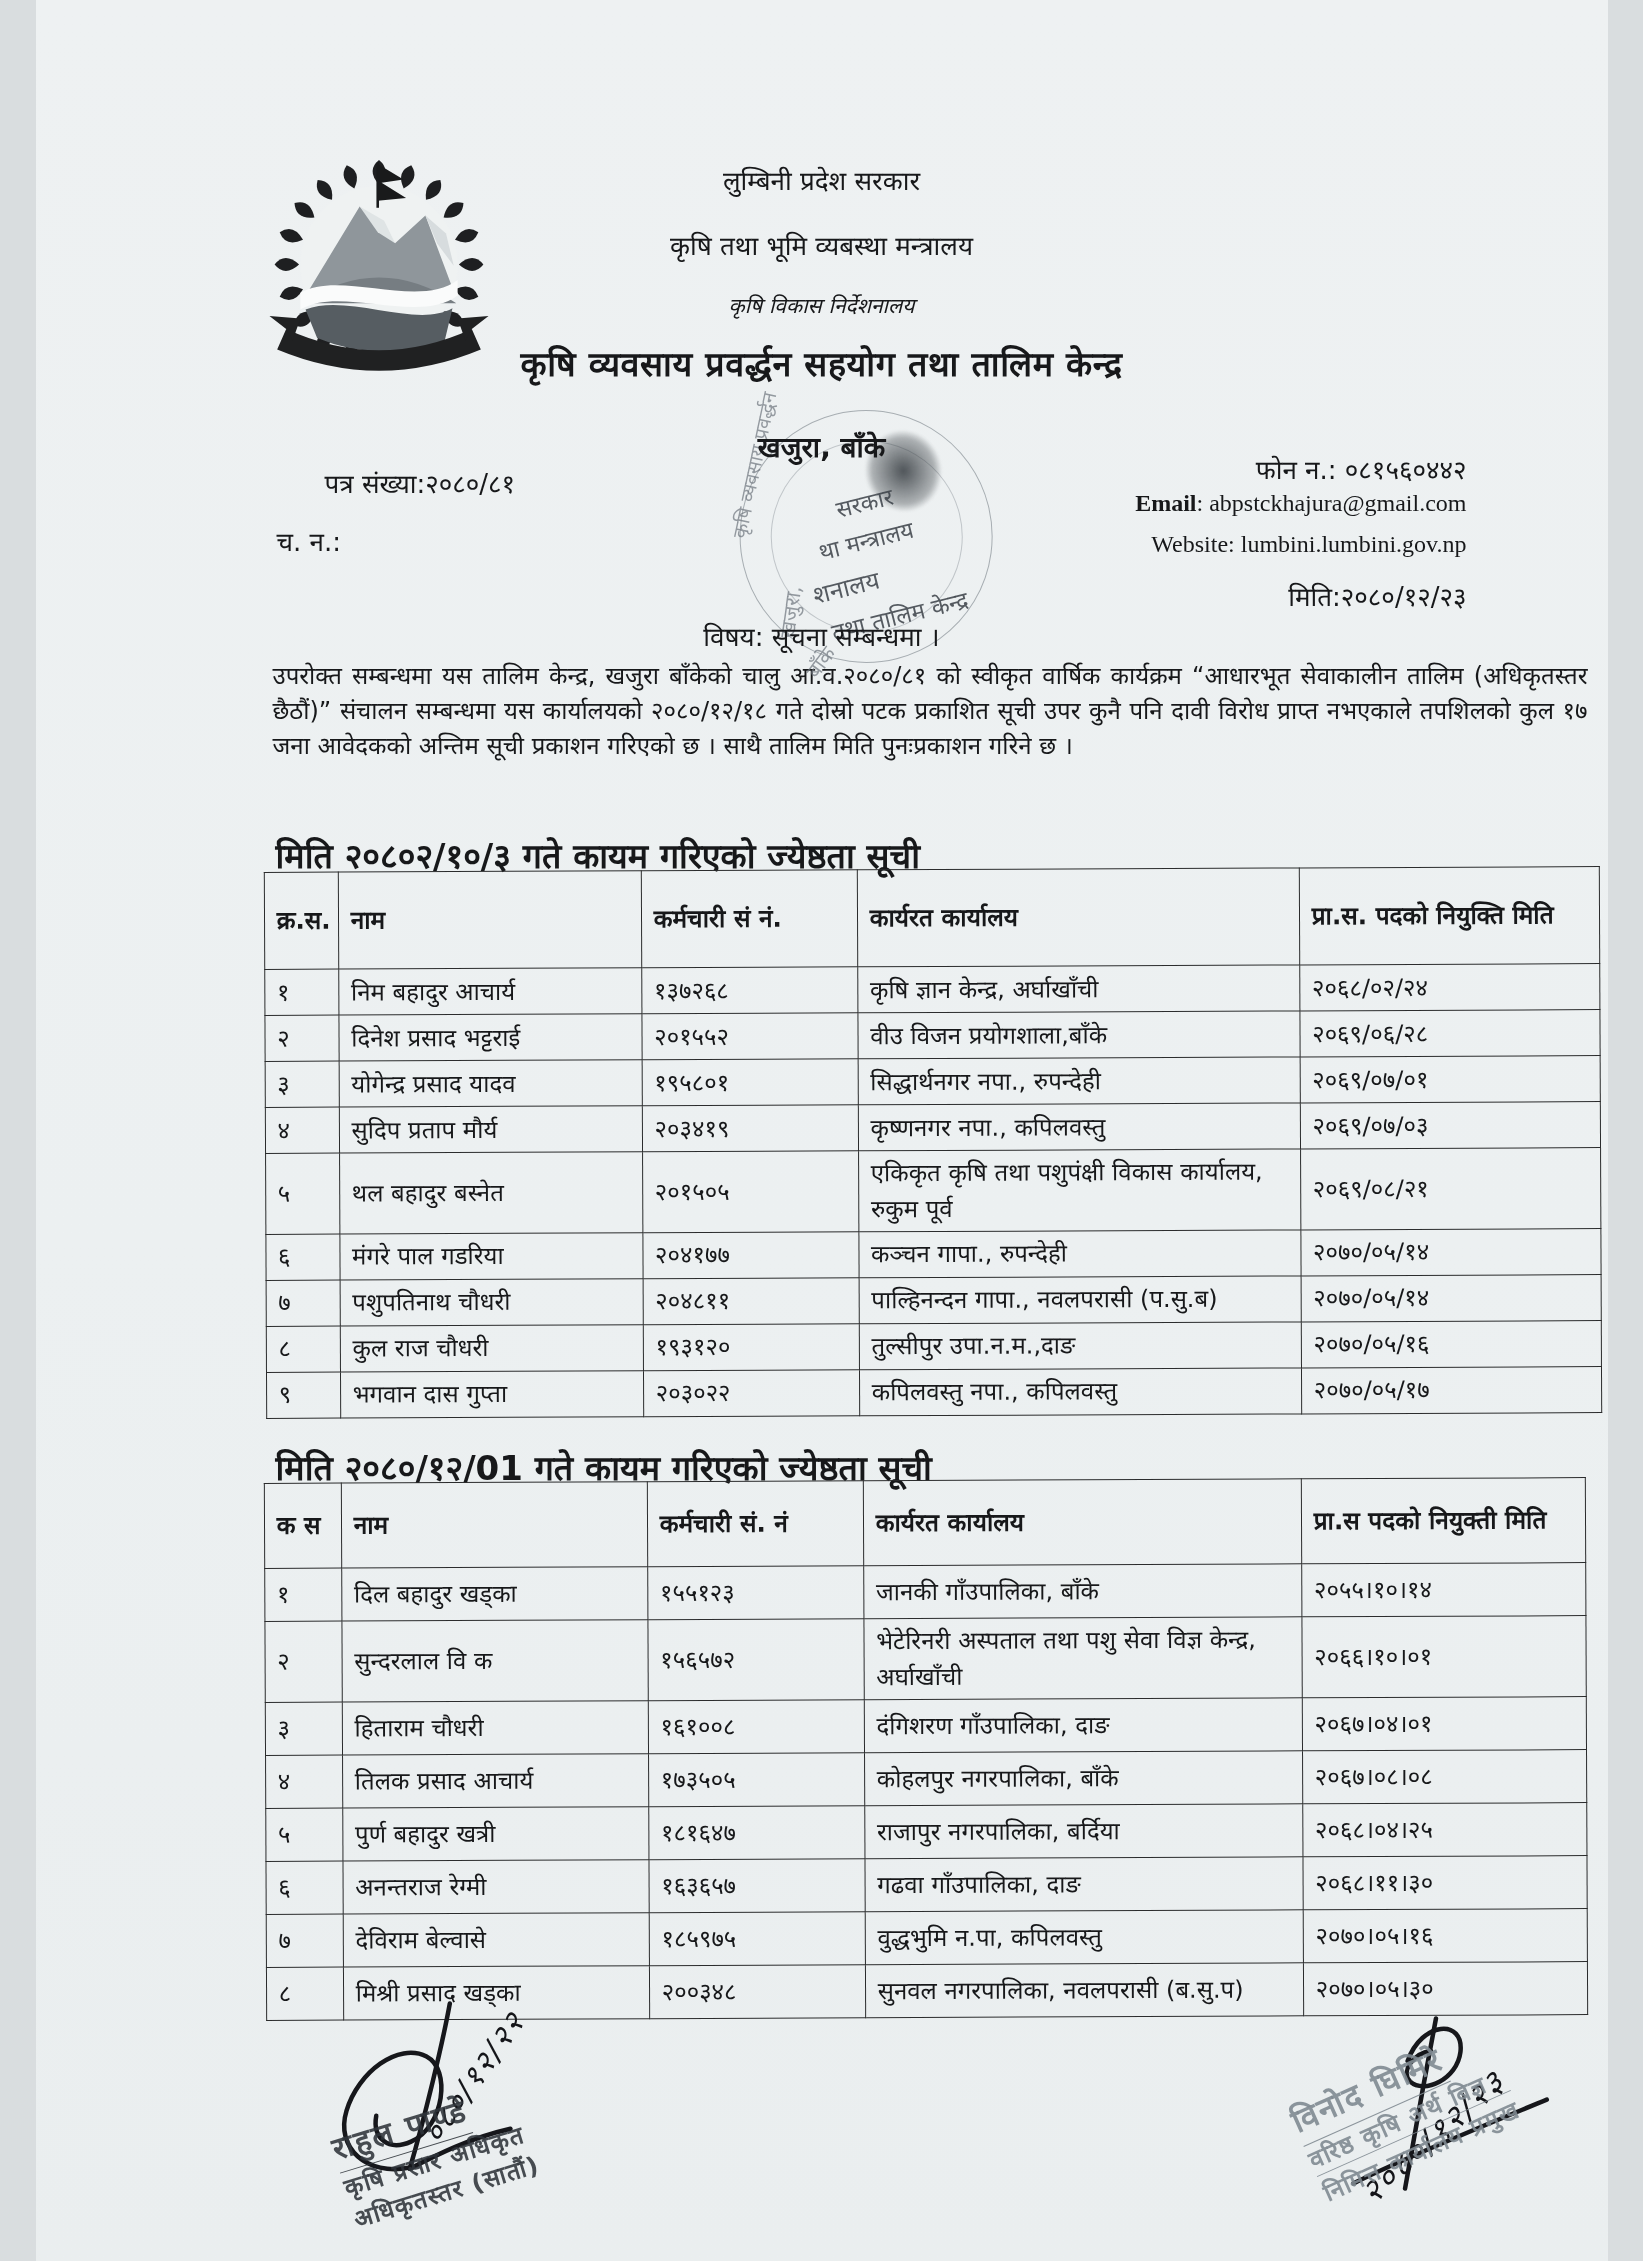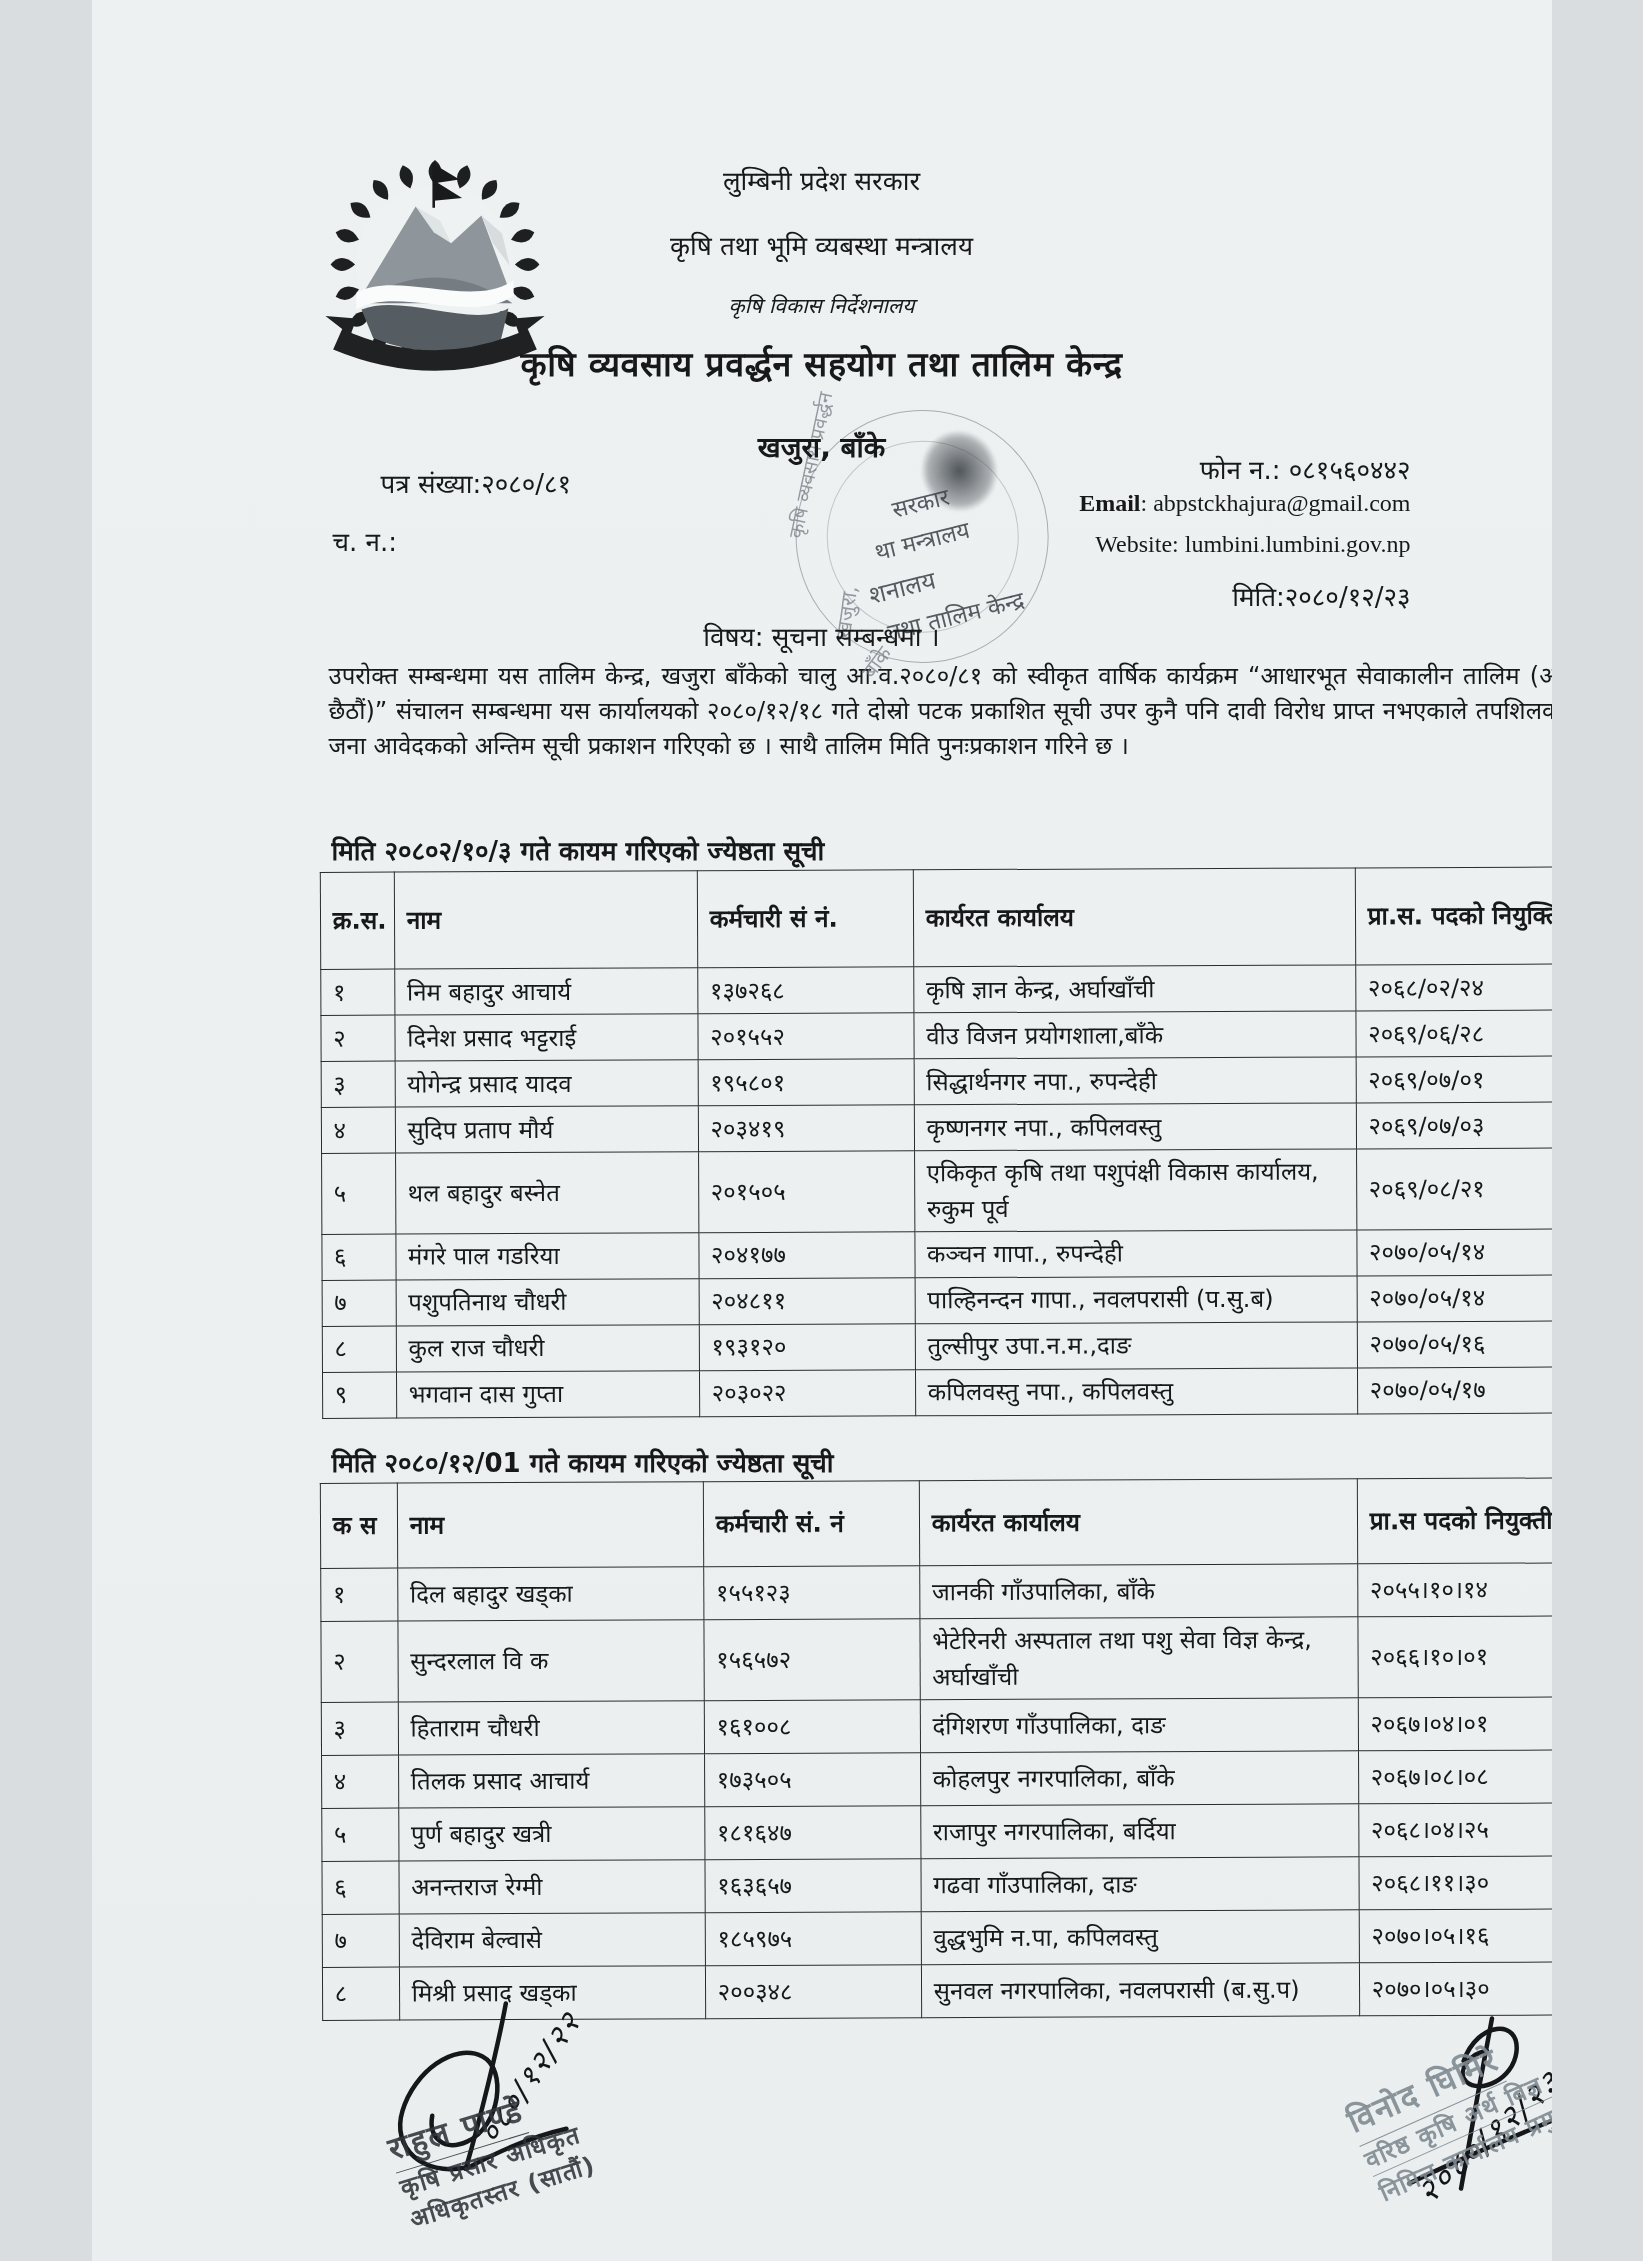--- a/index.html
+++ b/index.html
@@ -1,19 +1,19 @@
 <!DOCTYPE html>
 <html style="font-size:10.3px"><head>
 <meta charset="utf-8">
 <style>
   html,body{margin:0;padding:0;}
   body{background:#d9dddf;}
   .page{
     position:relative;
-    width:1460px;height:2261px;
+    width:1572px;height:2261px;
     margin:0 auto;
     background:linear-gradient(180deg,#eef1f2 0%,#ecf0f1 55%,#eaeeef 100%);
     font-family:"DejaVu Sans",sans-serif;
     color:#17181a;
     overflow:hidden;
   }
   .center-x{position:absolute;left:50%;transform:translateX(-50%);white-space:nowrap;}
   .hdr1{top:162px;font-size:26px;}
   .hdr2{top:227px;font-size:26px;}
   .hdr3{top:291px;font-size:21px;font-style:italic;}
@@ -21,21 +21,21 @@
   .hdr5{top:427px;font-size:28px;font-weight:600;z-index:3;}
   .meta{position:absolute;font-size:26px;}
   .meta-right{position:absolute;right:141px;text-align:right;font-size:26px;white-space:nowrap;}
   .latin-serif{font-family:Liberation Serif, serif;font-size:24px;margin-left:25px;}
   .latin-serif b{font-weight:bold;}
   .subject{top:618px;font-size:26px;z-index:3;}
   .body-par{
     position:absolute;left:237px;top:659px;width:1315px;
     font-size:24px;line-height:35px;text-align:justify;
   }
-  .tbl-caption{position:absolute;left:240px;font-size:26px;font-weight:600;white-space:nowrap;}
+  .tbl-caption{position:absolute;left:240px;font-size:34px;font-weight:600;white-space:nowrap;}
   table.doc{
     position:absolute;left:229px;
     border-collapse:collapse;
     table-layout:fixed;
     transform:rotate(-0.25deg);
   }
   table.doc th,table.doc td{
     border:1.3px solid #2b2c2d;
     font-size:24px;font-weight:normal;
     text-align:left;vertical-align:middle;

